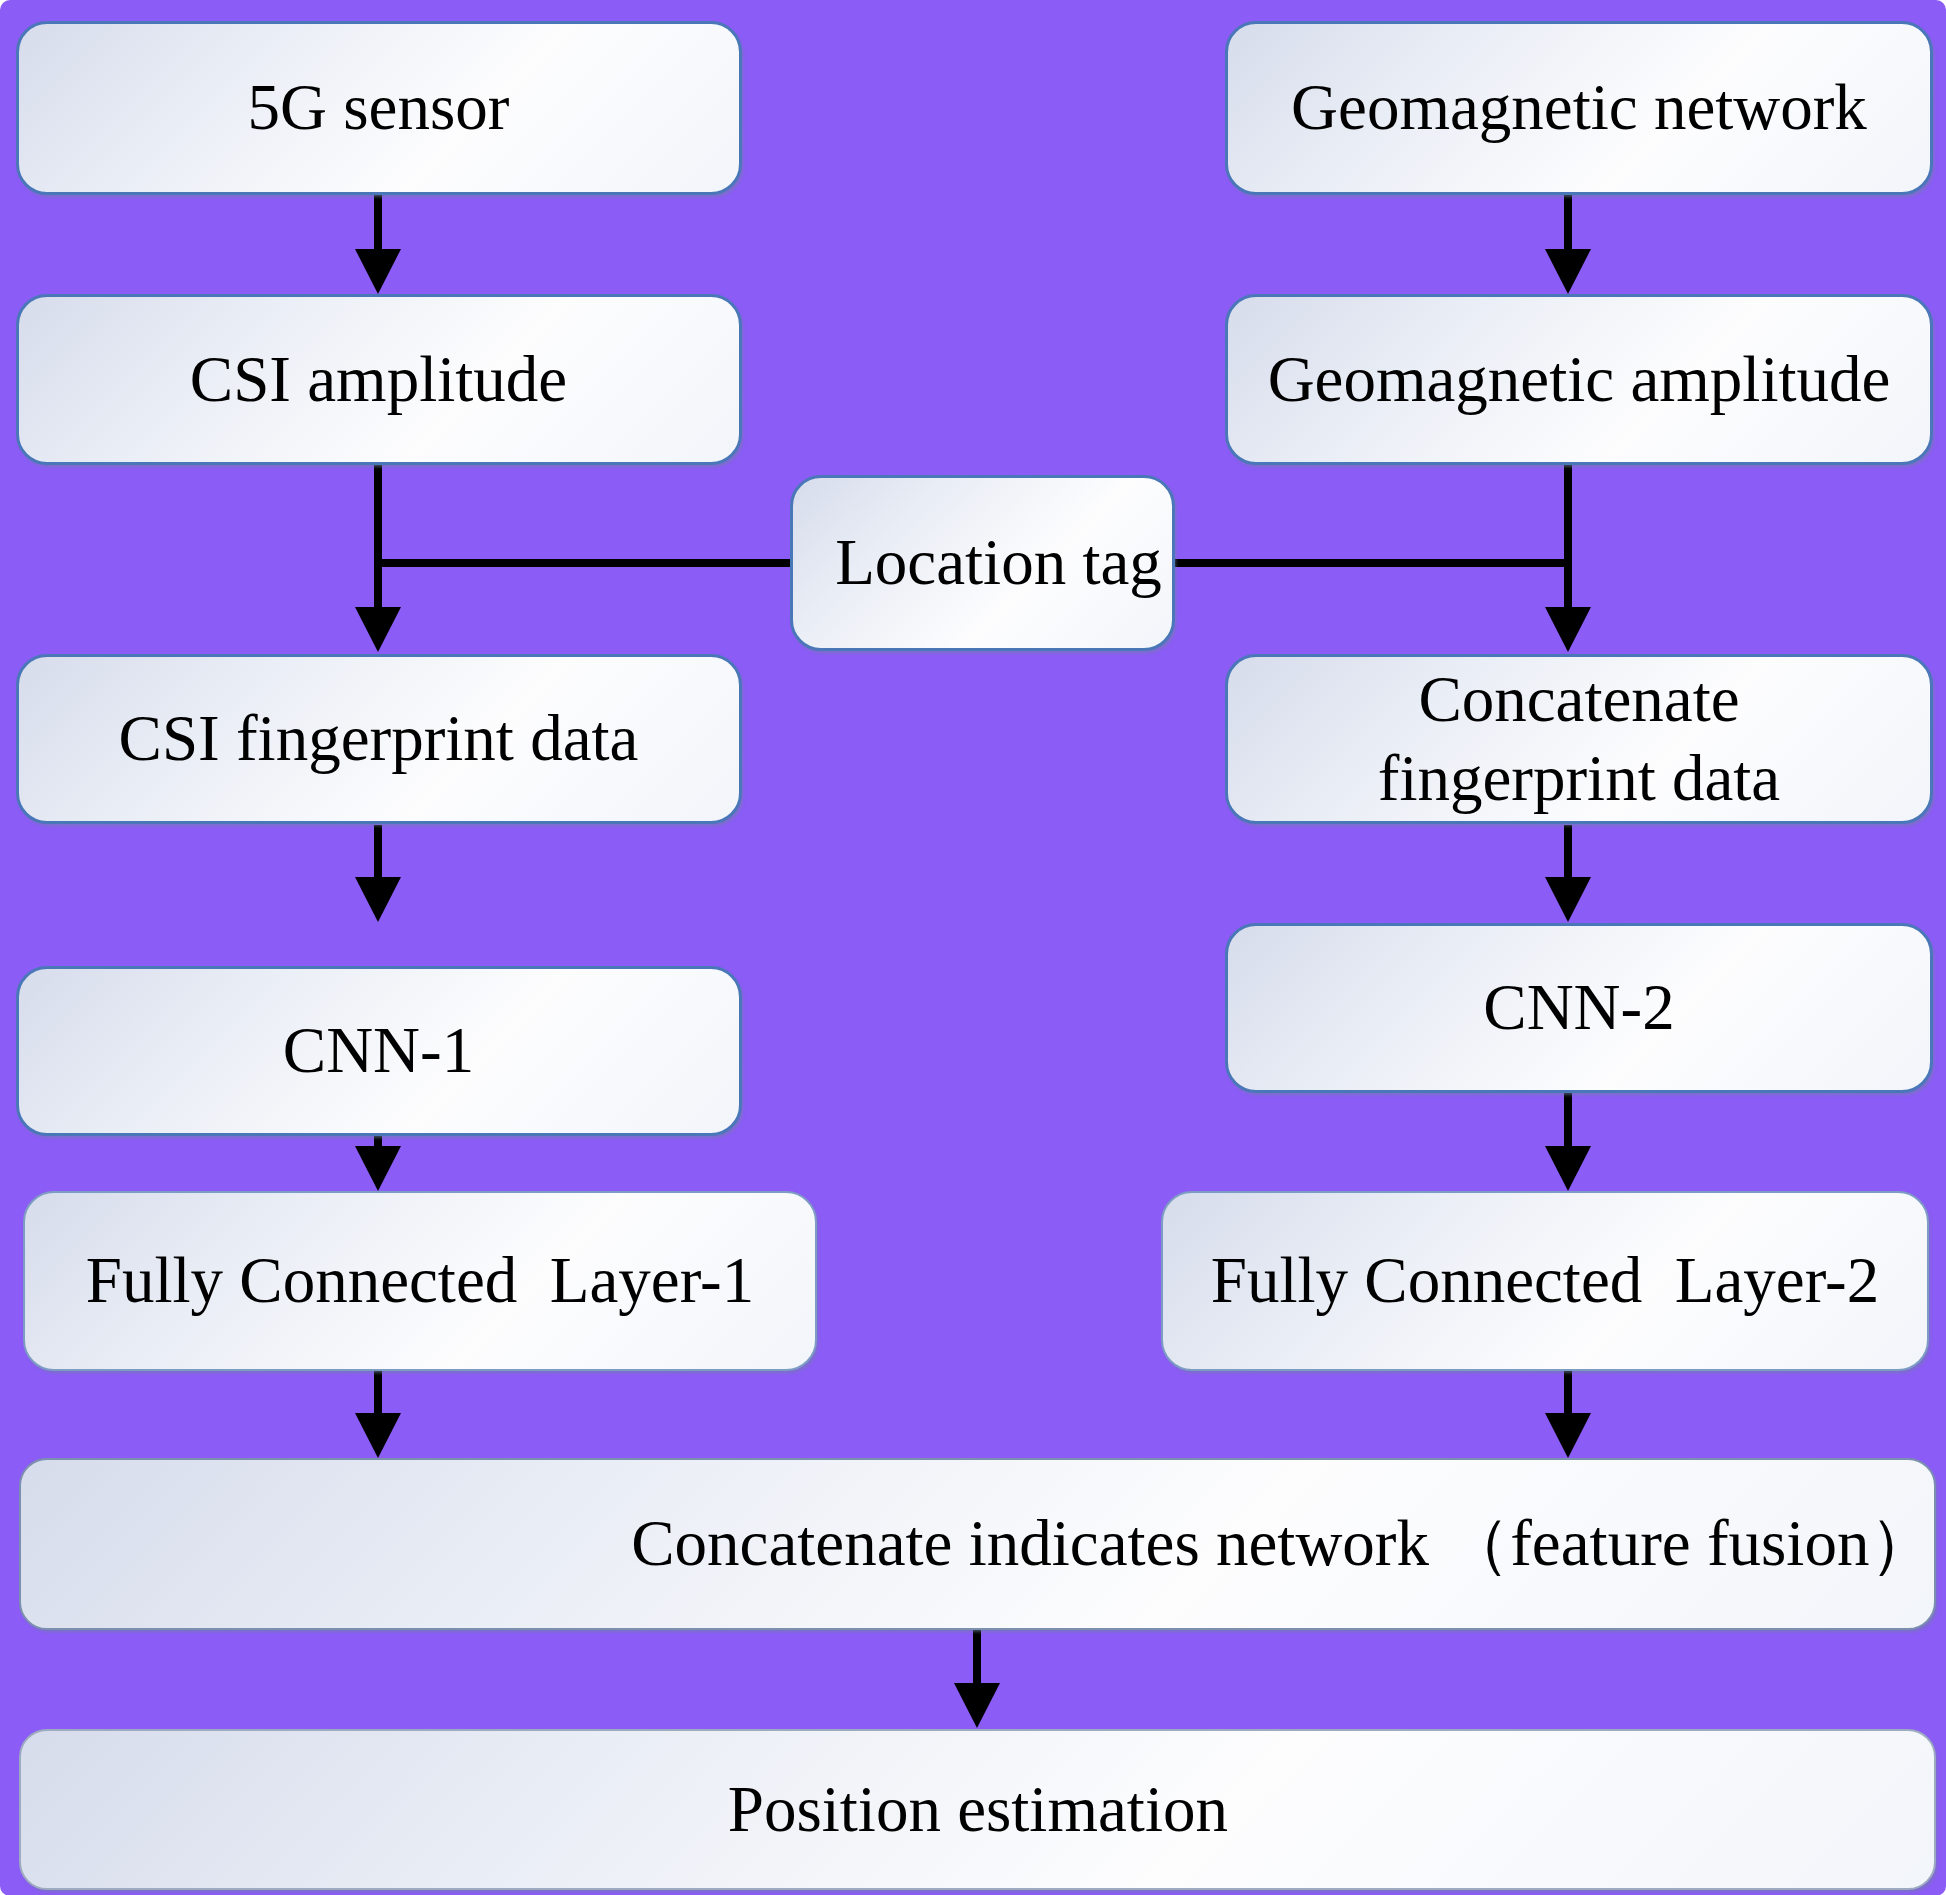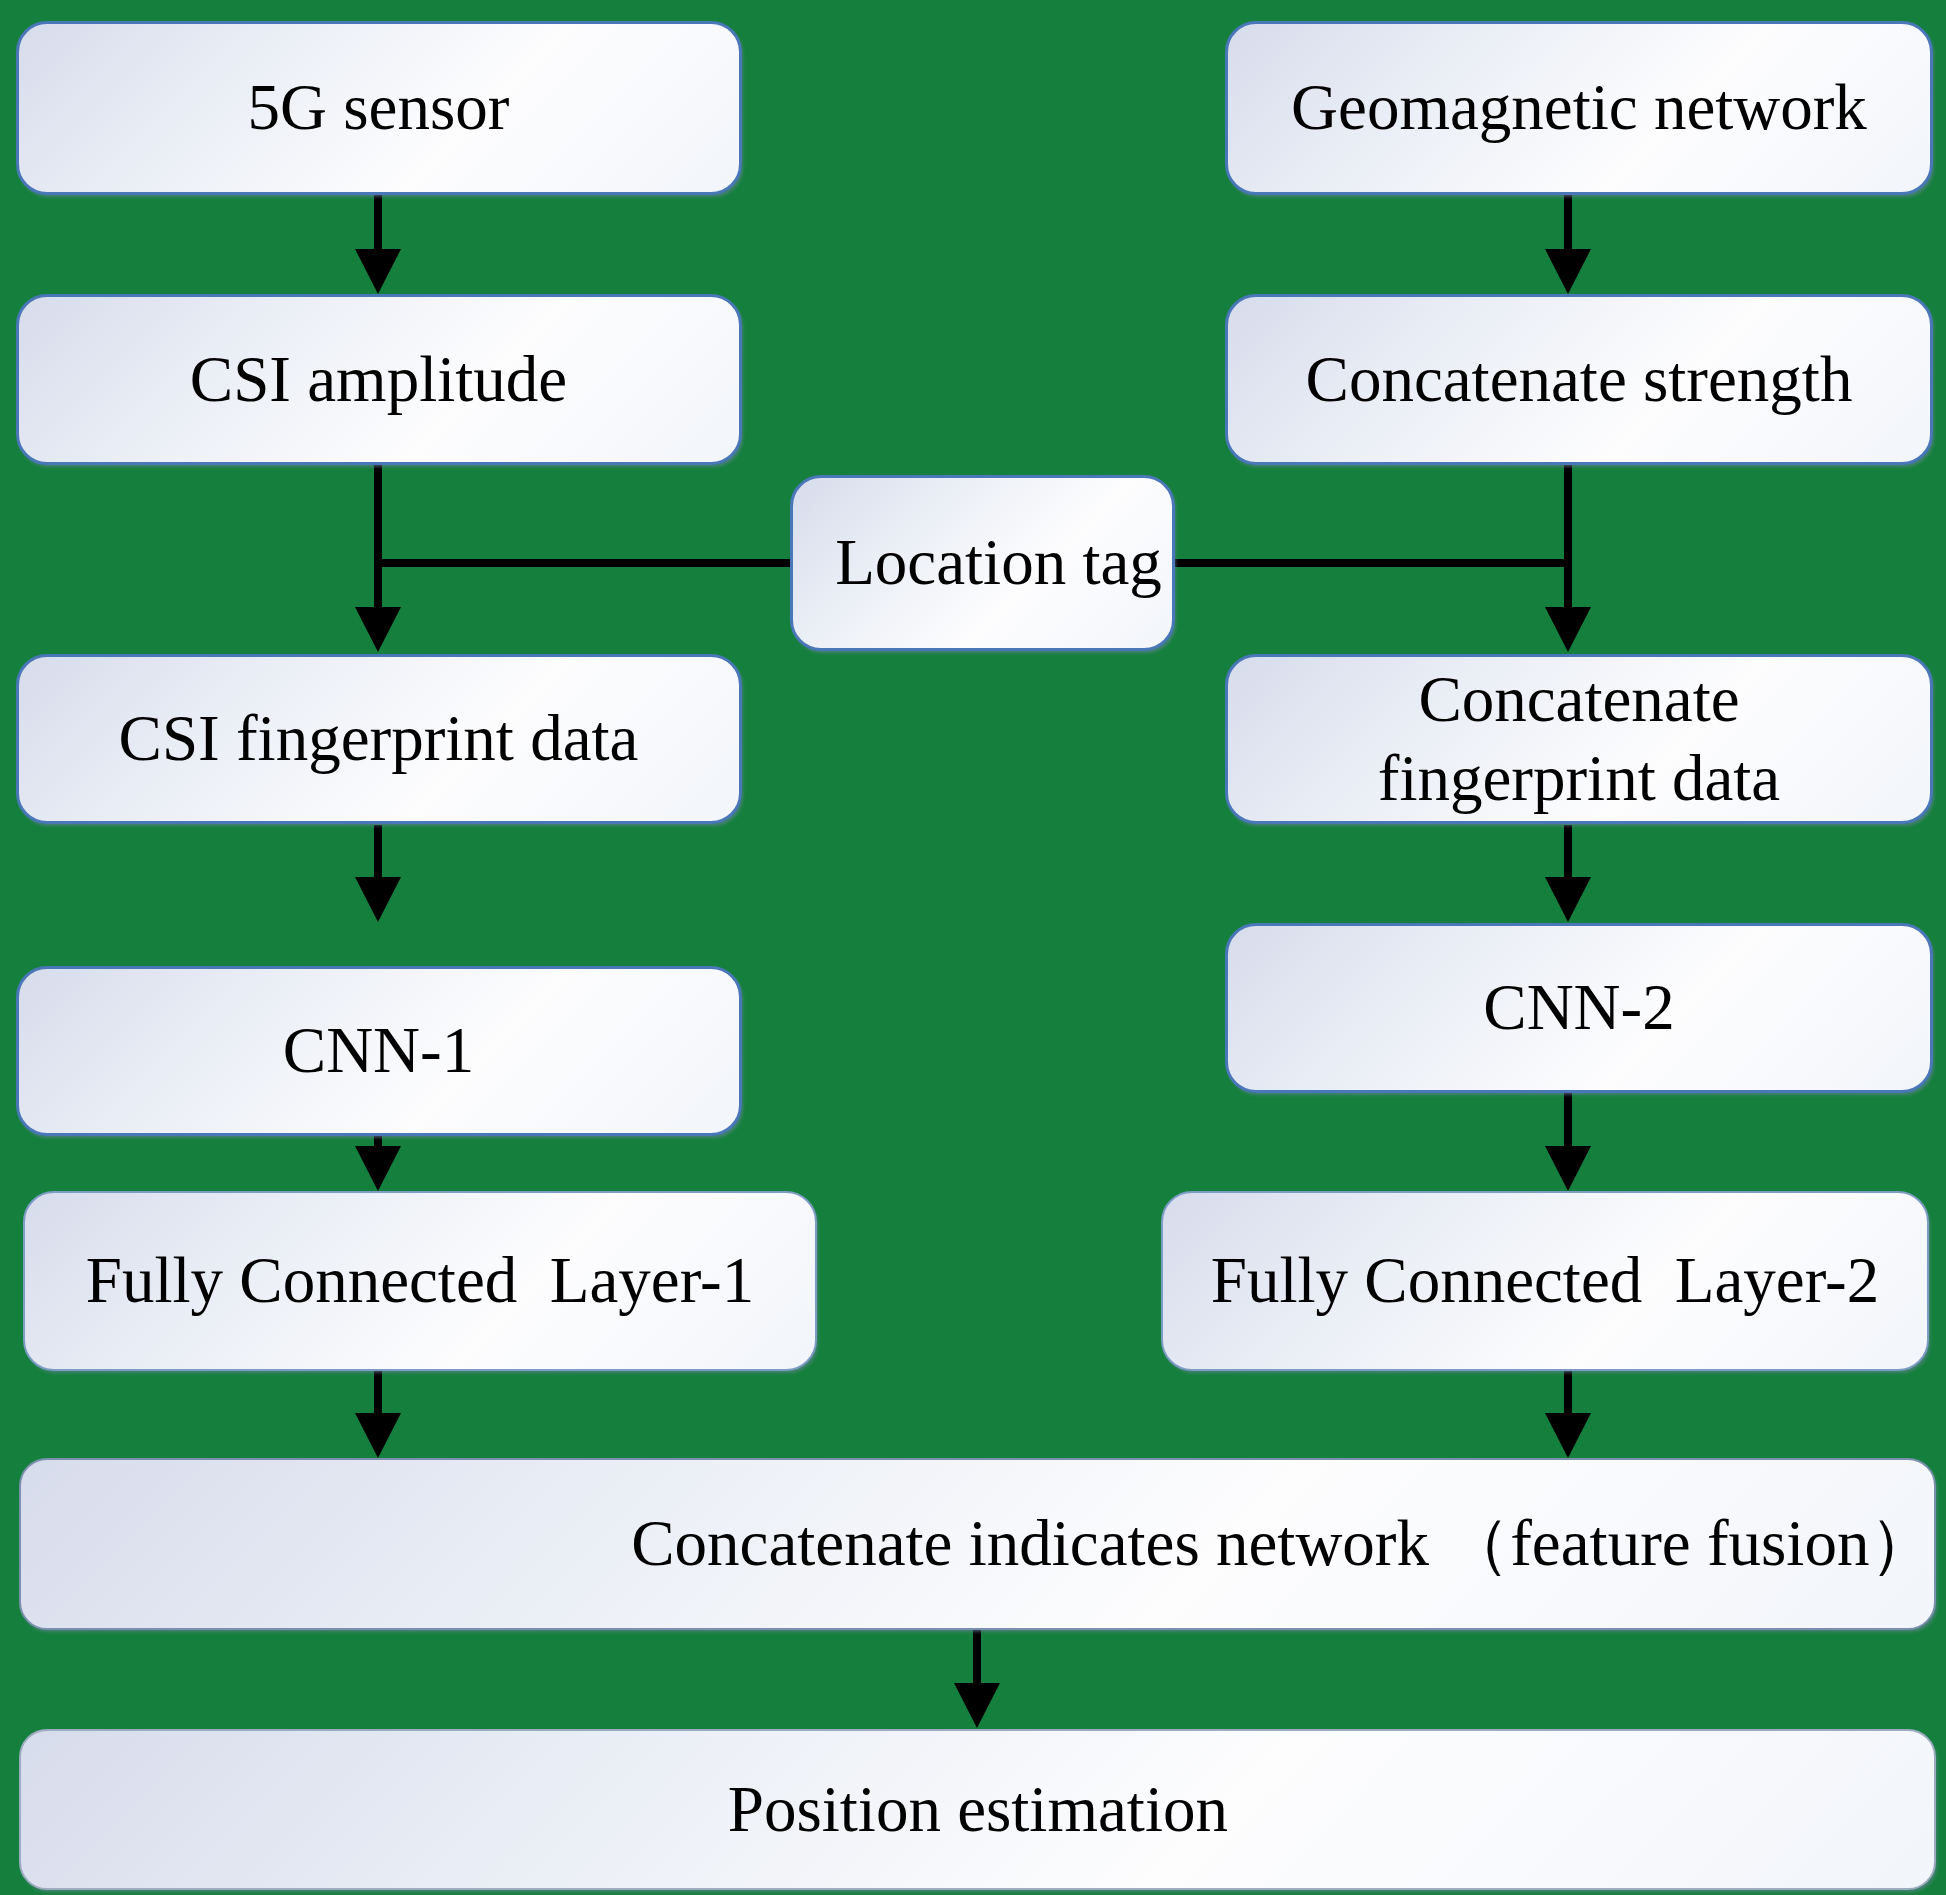--- a/index.html
+++ b/index.html
@@ -10,23 +10,24 @@
     --box-fill-start:#d7dcec;
     --box-fill-end:#fdfdfe;
     --arrow:#000000;
     --text:#000000;
   }
   *{box-sizing:border-box;margin:0;padding:0}
   html,body{background:#ffffff}
   .canvas{
     position:relative;
     width:1946px;height:1896px;
-    background:#15803d;
+    background:#8b5cf6;
     font-family:"Liberation Serif","DejaVu Serif",serif;
     overflow:hidden;
+    border-radius:10px;
   }
   
   .node{
     position:absolute;
     display:flex;align-items:center;justify-content:center;
     text-align:center;
     border-radius:31px;
     background:linear-gradient(135deg,var(--box-fill-start) 0%,#e9edf5 28%,var(--box-fill-end) 62%,#f2f5fa 100%);
     box-shadow:2.3px 3.1px 3.1px -1.5px rgba(110,130,160,0.55);
     color:var(--text);
@@ -129,21 +130,21 @@
 
   <div class="node b-blue n-geosen">
     <span class="label">Geomagnetic network</span>
   </div>
 
   <div class="node b-blue n-csiamp">
     <span class="label">CSI amplitude</span>
   </div>
 
   <div class="node b-blue n-geostr">
-    <span class="label">Concatenate strength</span>
+    <span class="label">Geomagnetic amplitude</span>
   </div>
 
   <div class="node b-blue n-loctag">
     <span class="label">Location tag</span>
   </div>
 
   <div class="node b-blue n-csifp">
     <span class="label">CSI fingerprint data</span>
   </div>
 

